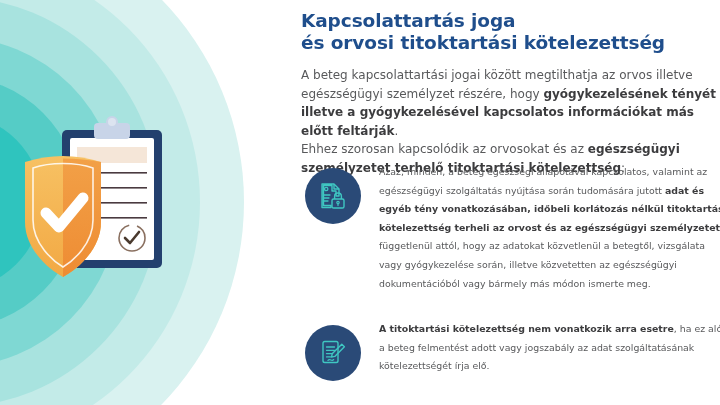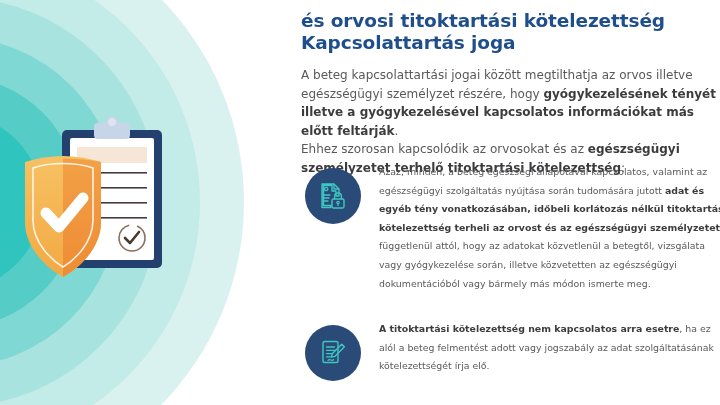--- a/index.html
+++ b/index.html
@@ -176,22 +176,22 @@
         <path d="M53 48.6 C66 48.6, 79 49.8, 91 52 L91 112 C91 140, 66 160, 53 167 Z" fill="url(#shieldRight)"></path>
         <path d="M23 58 C40 52, 66 52, 83 58 L83 110 C83 134, 63 151, 53 157 C43 151, 23 134, 23 110 Z" fill="none" stroke="#FFFFFF" stroke-width="1.6" opacity="0.85"></path>
         <path d="M36 103 l13 14 l24 -29" fill="none" stroke="#FFFFFF" stroke-width="11" stroke-linecap="round" stroke-linejoin="round"></path>
       </g>
     </svg>
   </div>
 
   <div class="content">
 
     <div class="title">
+      <span class="title-line">Kapcsolattartás joga</span>
       <span class="title-line">és orvosi titoktartási kötelezettség</span>
-      <span class="title-line">Kapcsolattartás joga</span>
     </div>
 
     <div class="body-copy">
       <span>A beteg kapcsolattartási jogai között megtilthatja az orvos illetve egészségügyi személyzet részére, hogy </span><b>gyógykezelésének tényét illetve a gyógykezelésével kapcsolatos információkat más előtt feltárják</b><span>.</span><br>
       <span>Ehhez szorosan kapcsolódik az orvosokat és az </span><b>egészségügyi személyzetet terhelő titoktartási kötelezettség</b><span>:</span>
     </div>
 
     <div class="bullet bullet-1">
       <div class="bullet-icon">
         <svg width="30" height="30" viewBox="0 0 30 30">
@@ -213,18 +213,18 @@
     <div class="bullet bullet-2">
       <div class="bullet-icon">
         <svg width="30" height="30" viewBox="0 0 30 30">
           <rect x="5" y="3.5" width="15" height="21" rx="1.8" fill="none" stroke="#3FC7C2" stroke-width="1.4"></rect>
           <path d="M8.5 9 h8 M8.5 12.3 h8 M8.5 15.6 h6 M8.5 18.9 h4" fill="none" stroke="#3FC7C2" stroke-width="1.3" stroke-linecap="round"></path>
           <path d="M23.8 6.2 l2.6 2.6 l-9.6 9.6 l-3.3 0.7 l0.7 -3.3 Z" fill="none" stroke="#3FC7C2" stroke-width="1.4" stroke-linejoin="round"></path>
           <path d="M10 22.4 c2 -2.4 3.6 1.6 5.6 -0.8" fill="none" stroke="#3FC7C2" stroke-width="1.3" stroke-linecap="round"></path>
         </svg>
       </div>
       <div class="bullet-text">
-        <b>A titoktartási kötelezettség nem kapcsolatos arra esetre</b><span>, ha ez alól a beteg felmentést adott vagy jogszabály az adat szolgáltatásának kötelezettségét írja elő.</span>
+        <b>A titoktartási kötelezettség nem vonatkozik arra esetre</b><span>, ha ez alól a beteg felmentést adott vagy jogszabály az adat szolgáltatásának kötelezettségét írja elő.</span>
       </div>
     </div>
 
   </div>
 </div>
 
 </body></html>

